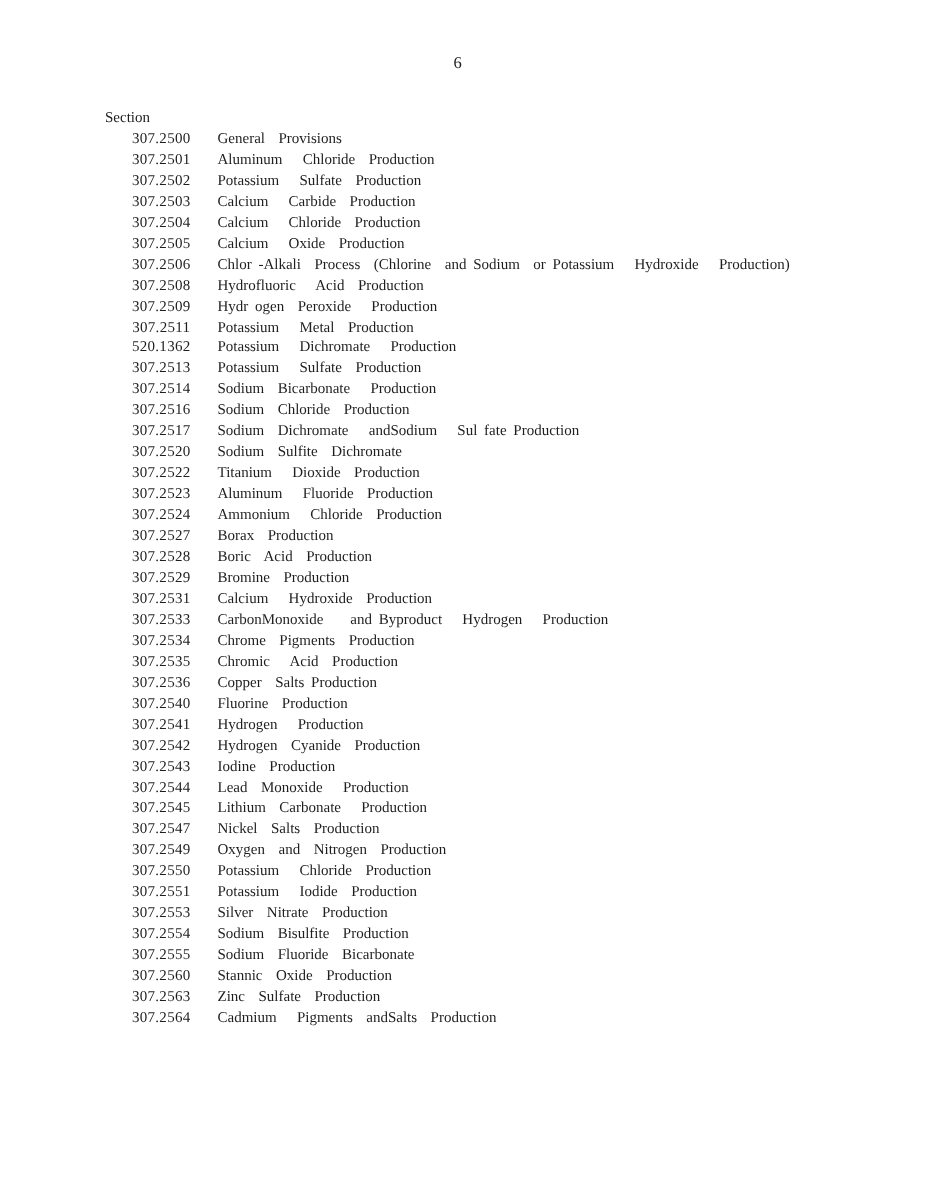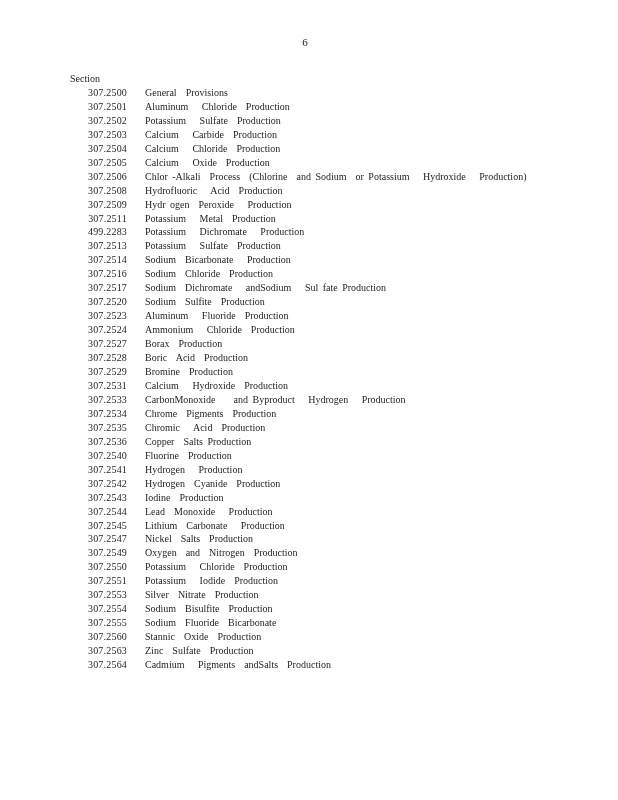--- a/index.html
+++ b/index.html
@@ -61,26 +61,27 @@
         <div class="row"><span class="num">307.2500</span><span class="title">General  Provisions</span></div>
         <div class="row"><span class="num">307.2501</span><span class="title">Aluminum   Chloride  Production</span></div>
         <div class="row"><span class="num">307.2502</span><span class="title">Potassium   Sulfate  Production</span></div>
         <div class="row"><span class="num">307.2503</span><span class="title">Calcium   Carbide  Production</span></div>
         <div class="row"><span class="num">307.2504</span><span class="title">Calcium   Chloride  Production</span></div>
         <div class="row"><span class="num">307.2505</span><span class="title">Calcium   Oxide  Production</span></div>
         <div class="row"><span class="num">307.2506</span><span class="title">Chlor -Alkali  Process  (Chlorine  and Sodium  or Potassium   Hydroxide   Production)</span></div>
         <div class="row"><span class="num">307.2508</span><span class="title">Hydrofluoric   Acid  Production</span></div>
         <div class="row"><span class="num">307.2509</span><span class="title">Hydr ogen  Peroxide   Production</span></div>
         <div class="row"><span class="num">307.2511</span><span class="title">Potassium   Metal  Production</span></div>
-        <div class="row"><span class="num">499.2283</span><span class="title">Potassium   Dichromate   Production</span></div>
+        <div class="row"><span class="num">520.1362</span><span class="title">Potassium   Dichromate   Production</span></div>
         <div class="row"><span class="num">307.2513</span><span class="title">Potassium   Sulfate  Production</span></div>
         <div class="row"><span class="num">307.2514</span><span class="title">Sodium  Bicarbonate   Production</span></div>
         <div class="row"><span class="num">307.2516</span><span class="title">Sodium  Chloride  Production</span></div>
         <div class="row"><span class="num">307.2517</span><span class="title">Sodium  Dichromate   andSodium   Sul fate Production</span></div>
-        <div class="row"><span class="num">307.2520</span><span class="title">Sodium  Sulfite  Production</span></div>
+        <div class="row"><span class="num">307.2520</span><span class="title">Sodium  Sulfite  Dichromate</span></div>
+        <div class="row"><span class="num">307.2522</span><span class="title">Titanium   Dioxide  Production</span></div>
         <div class="row"><span class="num">307.2523</span><span class="title">Aluminum   Fluoride  Production</span></div>
         <div class="row"><span class="num">307.2524</span><span class="title">Ammonium   Chloride  Production</span></div>
         <div class="row"><span class="num">307.2527</span><span class="title">Borax  Production</span></div>
         <div class="row"><span class="num">307.2528</span><span class="title">Boric  Acid  Production</span></div>
         <div class="row"><span class="num">307.2529</span><span class="title">Bromine  Production</span></div>
         <div class="row"><span class="num">307.2531</span><span class="title">Calcium   Hydroxide  Production</span></div>
         <div class="row"><span class="num">307.2533</span><span class="title">CarbonMonoxide    and Byproduct   Hydrogen   Production</span></div>
         <div class="row"><span class="num">307.2534</span><span class="title">Chrome  Pigments  Production</span></div>
         <div class="row"><span class="num">307.2535</span><span class="title">Chromic   Acid  Production</span></div>
         <div class="row"><span class="num">307.2536</span><span class="title">Copper  Salts Production</span></div>

